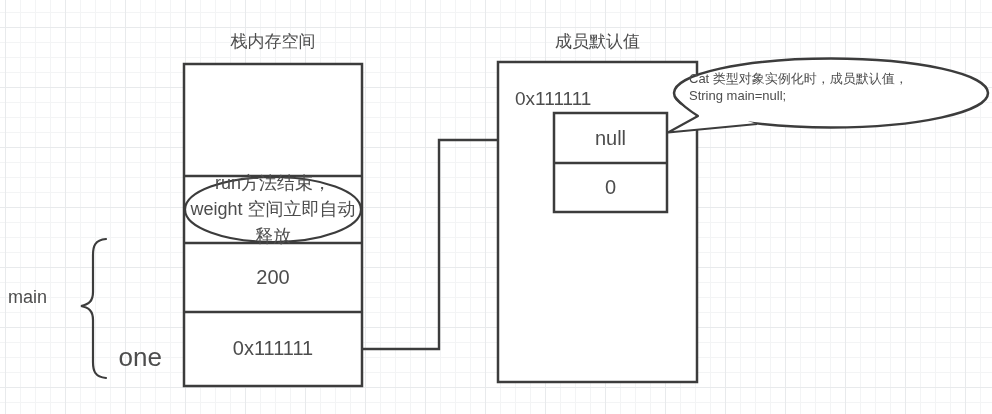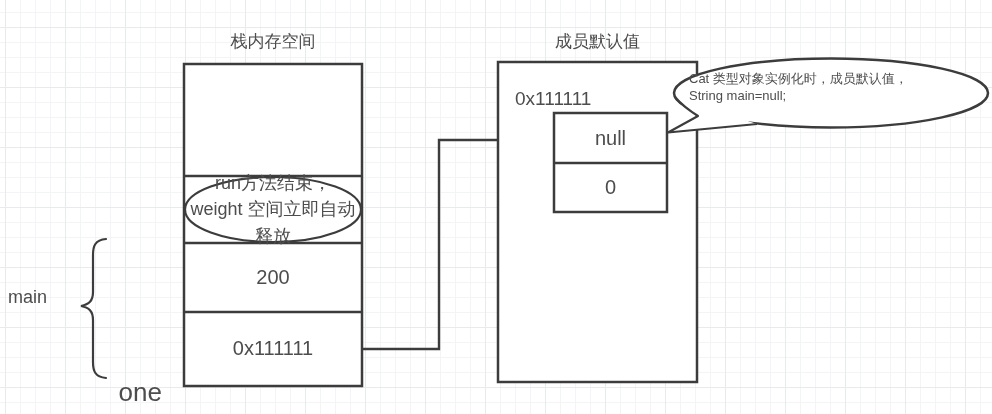--- a/index.html
+++ b/index.html
@@ -100,21 +100,21 @@
   </svg>
 
   <div class="txt box-title center" style="left:183px; top:31px; width:180px; height:20px;">栈内存空间</div>
   <div class="txt box-title center" style="left:498px; top:31px; width:199px; height:20px;">成员默认值</div>
 
   <div class="txt note center" style="left:189px; top:178px; width:168px; height:63px;">run方法结束，weight 空间立即自动释放</div>
 
   <div class="txt cell-value center" style="left:185px; top:243px; width:176px; height:69px;">200</div>
   <div class="txt cell-value center" style="left:185px; top:312px; width:176px; height:73px;">0x111111</div>
 
-  <div class="txt frame-var" style="left:98px; top:342px; width:64px;margin-top:35px;">one</div>
+  <div class="txt frame-var" style="left:98px; top:342px; width:64px;">one</div>
   <div class="txt frame-name" style="left:8px; top:287px; width:66px;">main</div>
 
   <div class="txt heap-addr" style="left:515px; top:88px;">0x111111</div>
 
   <div class="txt cell-value center" style="left:554px; top:113px; width:113px; height:50px;border-radius:8px;">null</div>
   <div class="txt cell-value center" style="left:554px; top:163px; width:113px; height:49px;">0</div>
 
   <div class="callout-text" style="position:absolute; left:689px; top:70px; width:284px;">
     <div>Cat 类型对象实例化时，成员默认值，</div>
     <div>String main=null;</div>

